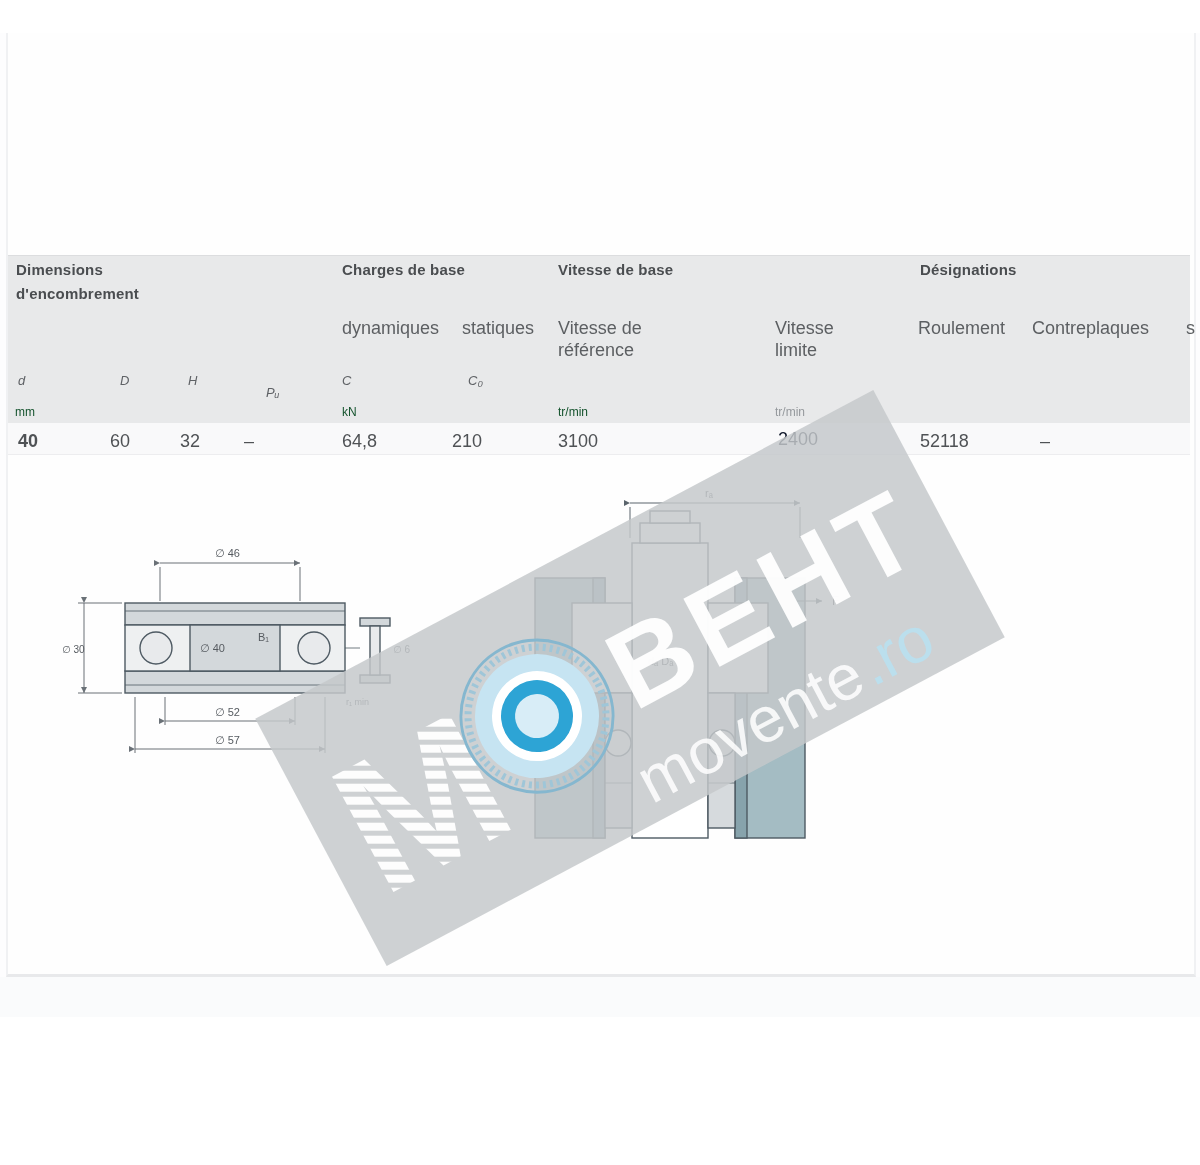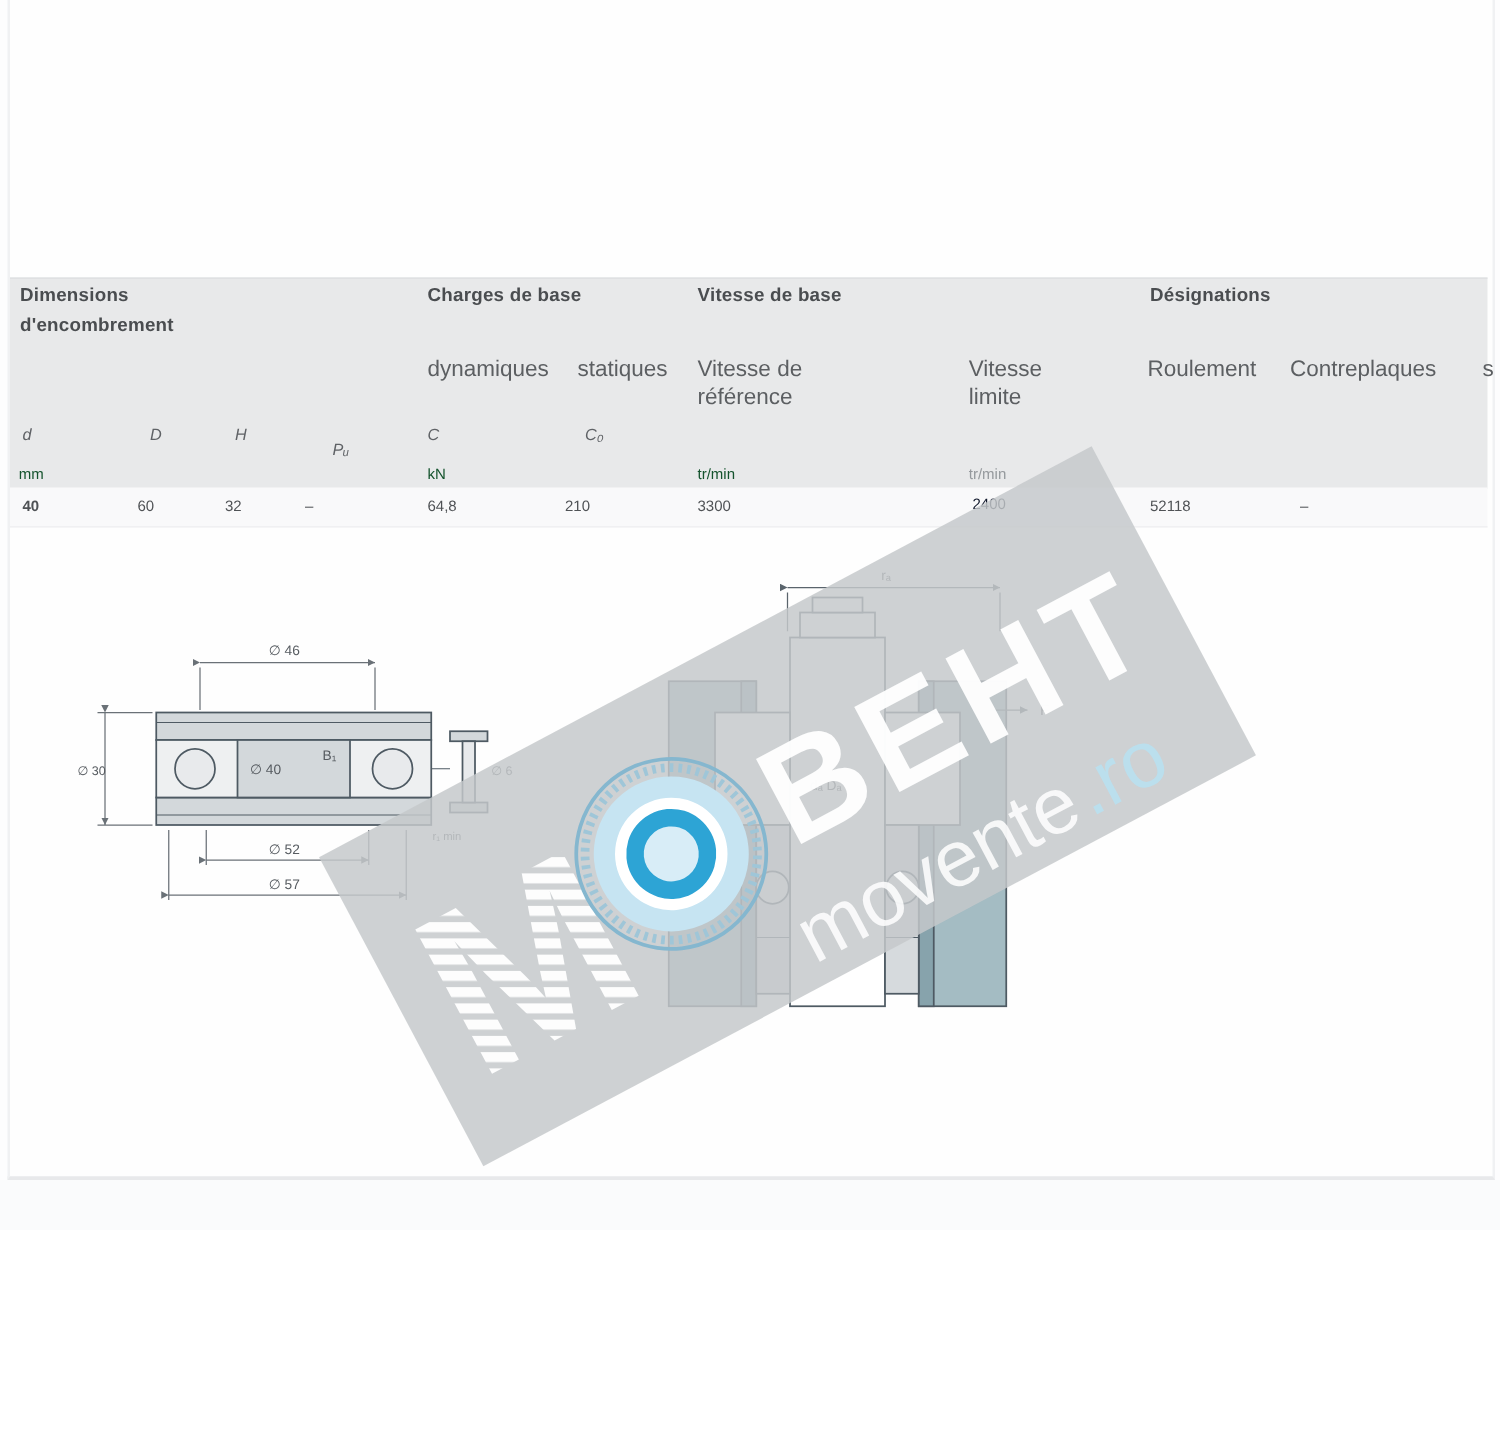--- a/index.html
+++ b/index.html
@@ -1,29 +1,29 @@
 <!DOCTYPE html>
 <html><head>
 <meta charset="utf-8">
 <style>
   html,body{margin:0;padding:0;background:#ffffff;}
   .page{position:relative;width:1200px;height:984px;background:#fdfdfe;overflow:hidden;
-        font-family:"Liberation Sans","DejaVu Sans",sans-serif;filter:blur(0.4px);}
+        font-family:"Liberation Sans","DejaVu Sans",sans-serif;filter:blur(0.4px);margin-top:33px;}
   .panel{position:absolute;left:6px;top:-2px;width:1186px;height:943px;
          border-left:2px solid #f0f1f3;border-right:2px solid #f0f1f3;border-bottom:3px solid #e8e9eb;
          background:#fefefe;}
   .below-panel{position:absolute;left:0;top:944px;width:1200px;height:221px;background:#fafbfc;}
   .hdr-band{position:absolute;left:8px;top:222px;width:1182px;height:168px;background:#e8e9ea;border-top:1px solid #dcdddf;}
   .data-band{position:absolute;left:8px;top:390px;width:1182px;height:31px;background:#f9f9fa;border-bottom:1px solid #ededef;}
   .t{position:absolute;white-space:nowrap;color:#55585b;}
   .g{font-size:15px;font-weight:bold;color:#4a4d50;letter-spacing:0.2px;}
   .s{font-size:18px;color:#5c5f62;}
   .sym{font-size:13px;font-style:italic;color:#5f6266;}
   .u{font-size:12px;color:#14532d;}
-  .v{font-size:12px;color:#4f5255;}
+  .v{font-size:18px;color:#4f5255;}
   .vb{font-weight:bold;}
   .dim{color:#95999d;}
   .faint{color:#0f172a;}
   .fig{position:absolute;}
   .wm{position:absolute;left:280px;top:505px;width:700px;height:280px;
       transform:rotate(-28deg);transform-origin:50% 50%;
       background:rgba(197,200,203,0.84);z-index:50;}
   svg text{font-family:"Liberation Sans","DejaVu Sans",sans-serif;}
 </style>
 </head>
@@ -63,21 +63,21 @@
   <span class="t u" style="left:342px;top:372px;">kN</span>
   <span class="t u" style="left:558px;top:372px;">tr/min</span>
   <span class="t u dim" style="left:775px;top:372px;">tr/min</span>
 
   <span class="t v vb" style="left:18px;top:398px;">40</span>
   <span class="t v" style="left:110px;top:398px;">60</span>
   <span class="t v" style="left:180px;top:398px;">32</span>
   <span class="t v" style="left:244px;top:398px;">–</span>
   <span class="t v" style="left:342px;top:398px;">64,8</span>
   <span class="t v" style="left:452px;top:398px;">210</span>
-  <span class="t v" style="left:558px;top:398px;">3300</span>
+  <span class="t v" style="left:558px;top:398px;">3100</span>
   <span class="t v faint" style="left:778px;top:396px;">2400</span>
   <span class="t v" style="left:920px;top:398px;">52118</span>
   <span class="t v" style="left:1040px;top:398px;">–</span>
 
   <svg class="fig" style="left:60px;top:500px;" width="350" height="260" viewBox="0 0 350 260">
     <defs>
       <marker id="ar" markerWidth="8" markerHeight="8" refX="6" refY="3" orient="auto">
         <path d="M0,0 L6,3 L0,6 z" fill="#6a7177"></path>
       </marker>
     </defs>

